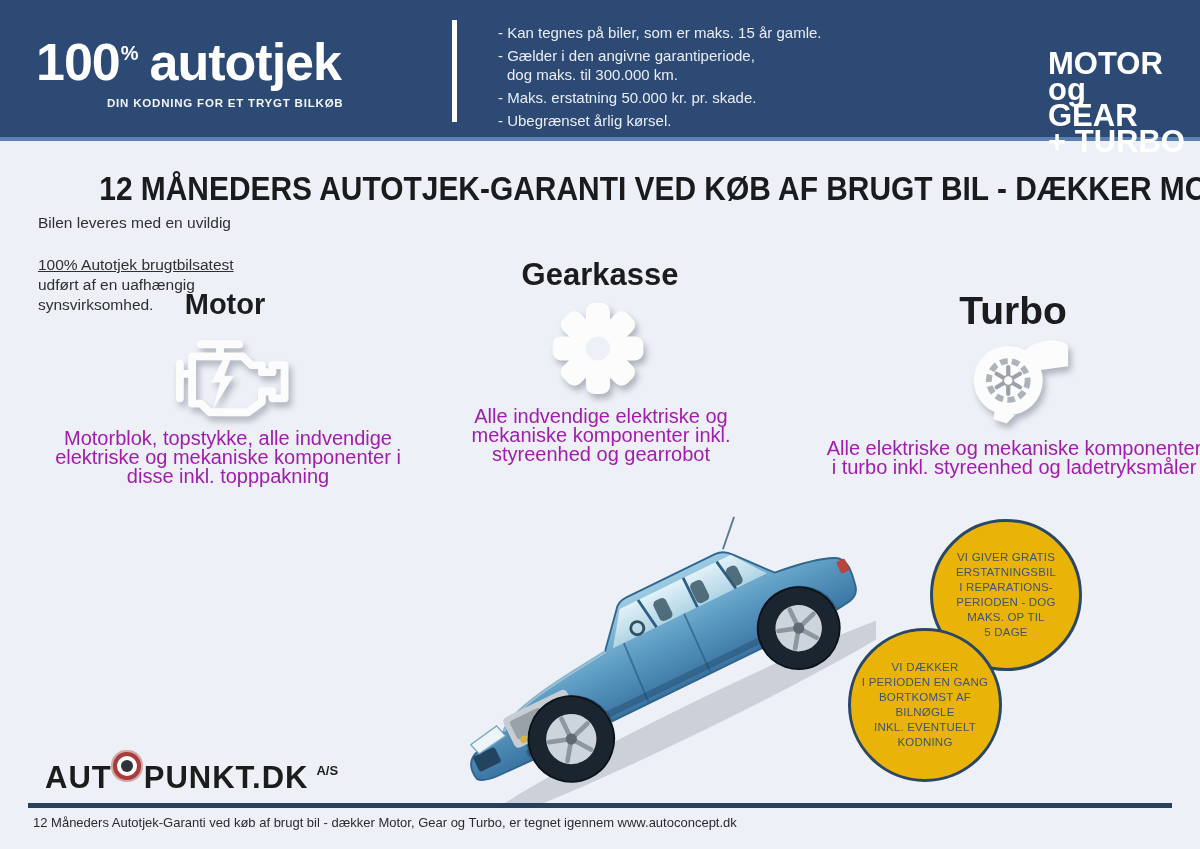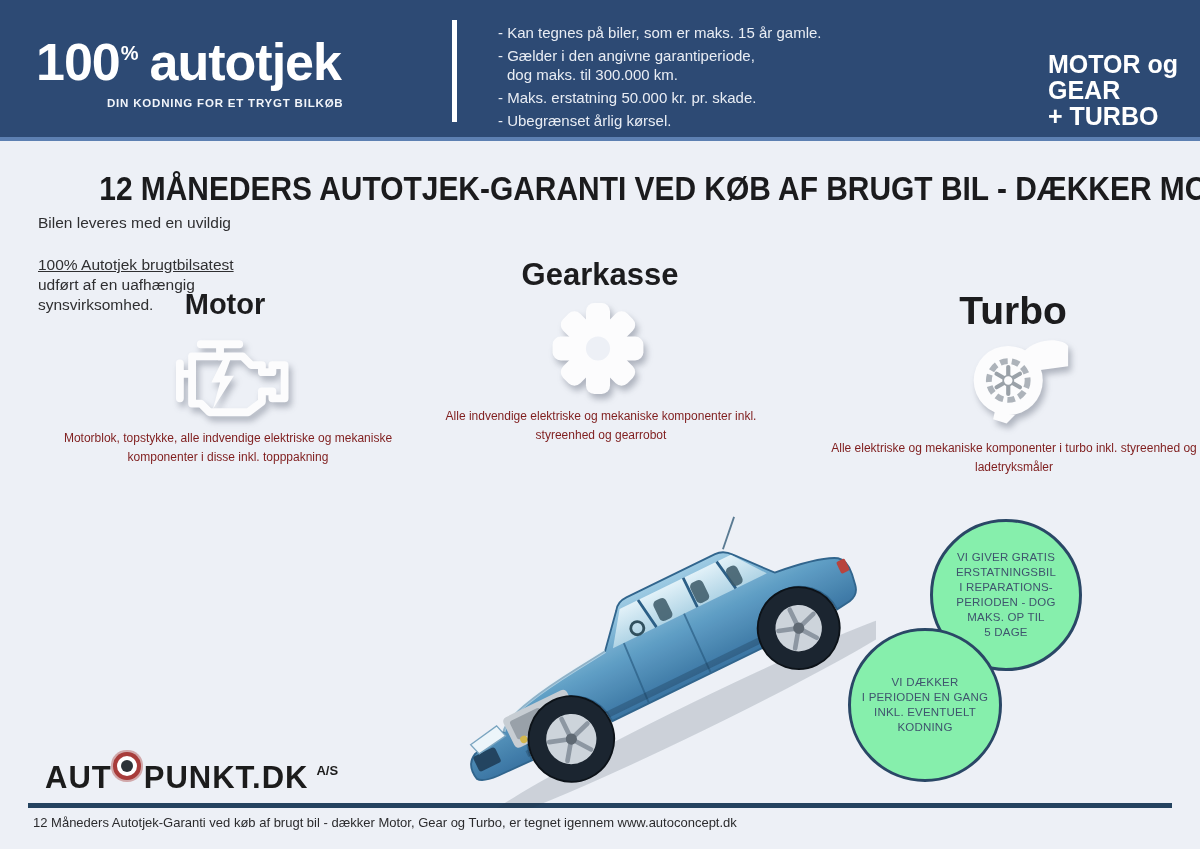--- a/index.html
+++ b/index.html
@@ -19,50 +19,50 @@
   .logo { position:absolute; left:36px; top:24px; color:#fff; }
   .logo-line { font-size:52px; font-weight:bold; letter-spacing:-1px; line-height:58px; }
   .logo-pct { font-size:20px; font-weight:bold; vertical-align:20px; margin-left:1px; }
   .logo-word { margin-left:12px; }
   .tagline { margin:6px 0 0 71px; font-size:11.5px; font-weight:bold; letter-spacing:.8px; color:#f2f5fa; }
   .hdr-divider { position:absolute; left:452px; top:20px; width:5px; height:102px; background:#fff; }
   .terms { position:absolute; left:498px; top:23px; color:#e9edf4; font-size:15px; }
   .term { line-height:19px; margin-top:4px; }
   .term:first-child { margin-top:0; }
   .term.cont { margin-top:0; margin-left:9px; }
-  .coverage { position:absolute; left:1048px; top:51px; color:#fff; font-size:25px; font-weight:bold; line-height:26px; }
+  .coverage { position:absolute; left:1048px; top:51px; color:#fff; font-size:31px; font-weight:bold; line-height:26px; }
 
   
   .title { position:absolute; left:0; top:169px; width:1200px; text-align:center;
            font-size:34px; font-weight:bold; color:#1b1b1d; }
   .title-inner { display:inline-block; transform:scaleX(.88); white-space:nowrap; }
   .intro { position:absolute; left:38px; top:213px; font-size:15.5px; line-height:20px; color:#2f2f31; }
   .intro span { display:block; }
   .intro .u { text-decoration:underline;margin-top:22px; }
 
   
   .feat-h { position:absolute; text-align:center; font-weight:bold; color:#1c1c1e; }
   .motor-h { left:125px; top:288px; width:200px; font-size:29px; }
   .gear-h  { left:469px; top:257px; width:262px; font-size:31px; }
   .turbo-h { left:913px; top:289px; width:200px; font-size:39px; }
   .icon { position:absolute; filter:drop-shadow(3px 5px 3px rgba(60,70,90,.35)); }
   .engine-i { left:148px; top:332px; width:158px; height:96px; }
   .gear-i   { left:547px; top:296px; width:102px; height:105px; }
   .turbo-i  { left:956px; top:331px; width:118px; height:94px; }
-  .cap { position:absolute; font-size:12px; line-height:19px; color:#7f1d1d; text-align:center; }
+  .cap { position:absolute; font-size:20px; line-height:19px; color:#a21caf; text-align:center; }
   .motor-cap { left:47px;  top:429px; width:362px; }
   .gear-cap  { left:433px; top:407px; width:336px; }
   .turbo-cap { left:826px; top:439px; width:376px; }
 
   
   .car { position:absolute; left:328px; top:446px; width:548px; height:362px; z-index:1; }
 
   
   .badge {
-    position:absolute; border-radius:50%; background:#86efac; border:3px solid #2a4766;
+    position:absolute; border-radius:50%; background:#eab308; border:3px solid #2a4766;
     display:flex; flex-direction:column; align-items:center; justify-content:center;
     text-align:center; color:#3f556e; font-size:11.5px; line-height:15px; letter-spacing:.2px;
   }
   .badge1 { left:930px; top:519px; width:152px; height:152px; z-index:2; }
   .badge2 { left:848px; top:628px; width:154px; height:154px; z-index:3; }
 
   
   .ap-logo { position:absolute; left:45px; top:760px; display:flex; 
              font-size:31px; font-weight:bold; color:#1c1c1c; letter-spacing:1px; z-index:4; }
   .bullseye { display:inline-block; width:12px; height:12px; border-radius:50%; background:#2e3338;
@@ -230,20 +230,21 @@
     <div>ERSTATNINGSBIL</div>
     <div>I REPARATIONS-</div>
     <div>PERIODEN - DOG</div>
     <div>MAKS. OP TIL</div>
     <div>5 DAGE</div>
   </div>
 
   <div class="badge badge2">
     <div>VI DÆKKER</div>
     <div>I PERIODEN EN GANG</div>
+    <div>BORTKOMST AF BILNØGLE</div>
     <div>INKL. EVENTUELT</div>
     <div>KODNING</div>
   </div>
 
   <div class="ap-logo">
     <span>AUT</span>
     <span class="bullseye"></span>
     <span>PUNKT.DK</span>
     <span class="as">A/S</span>
   </div>

